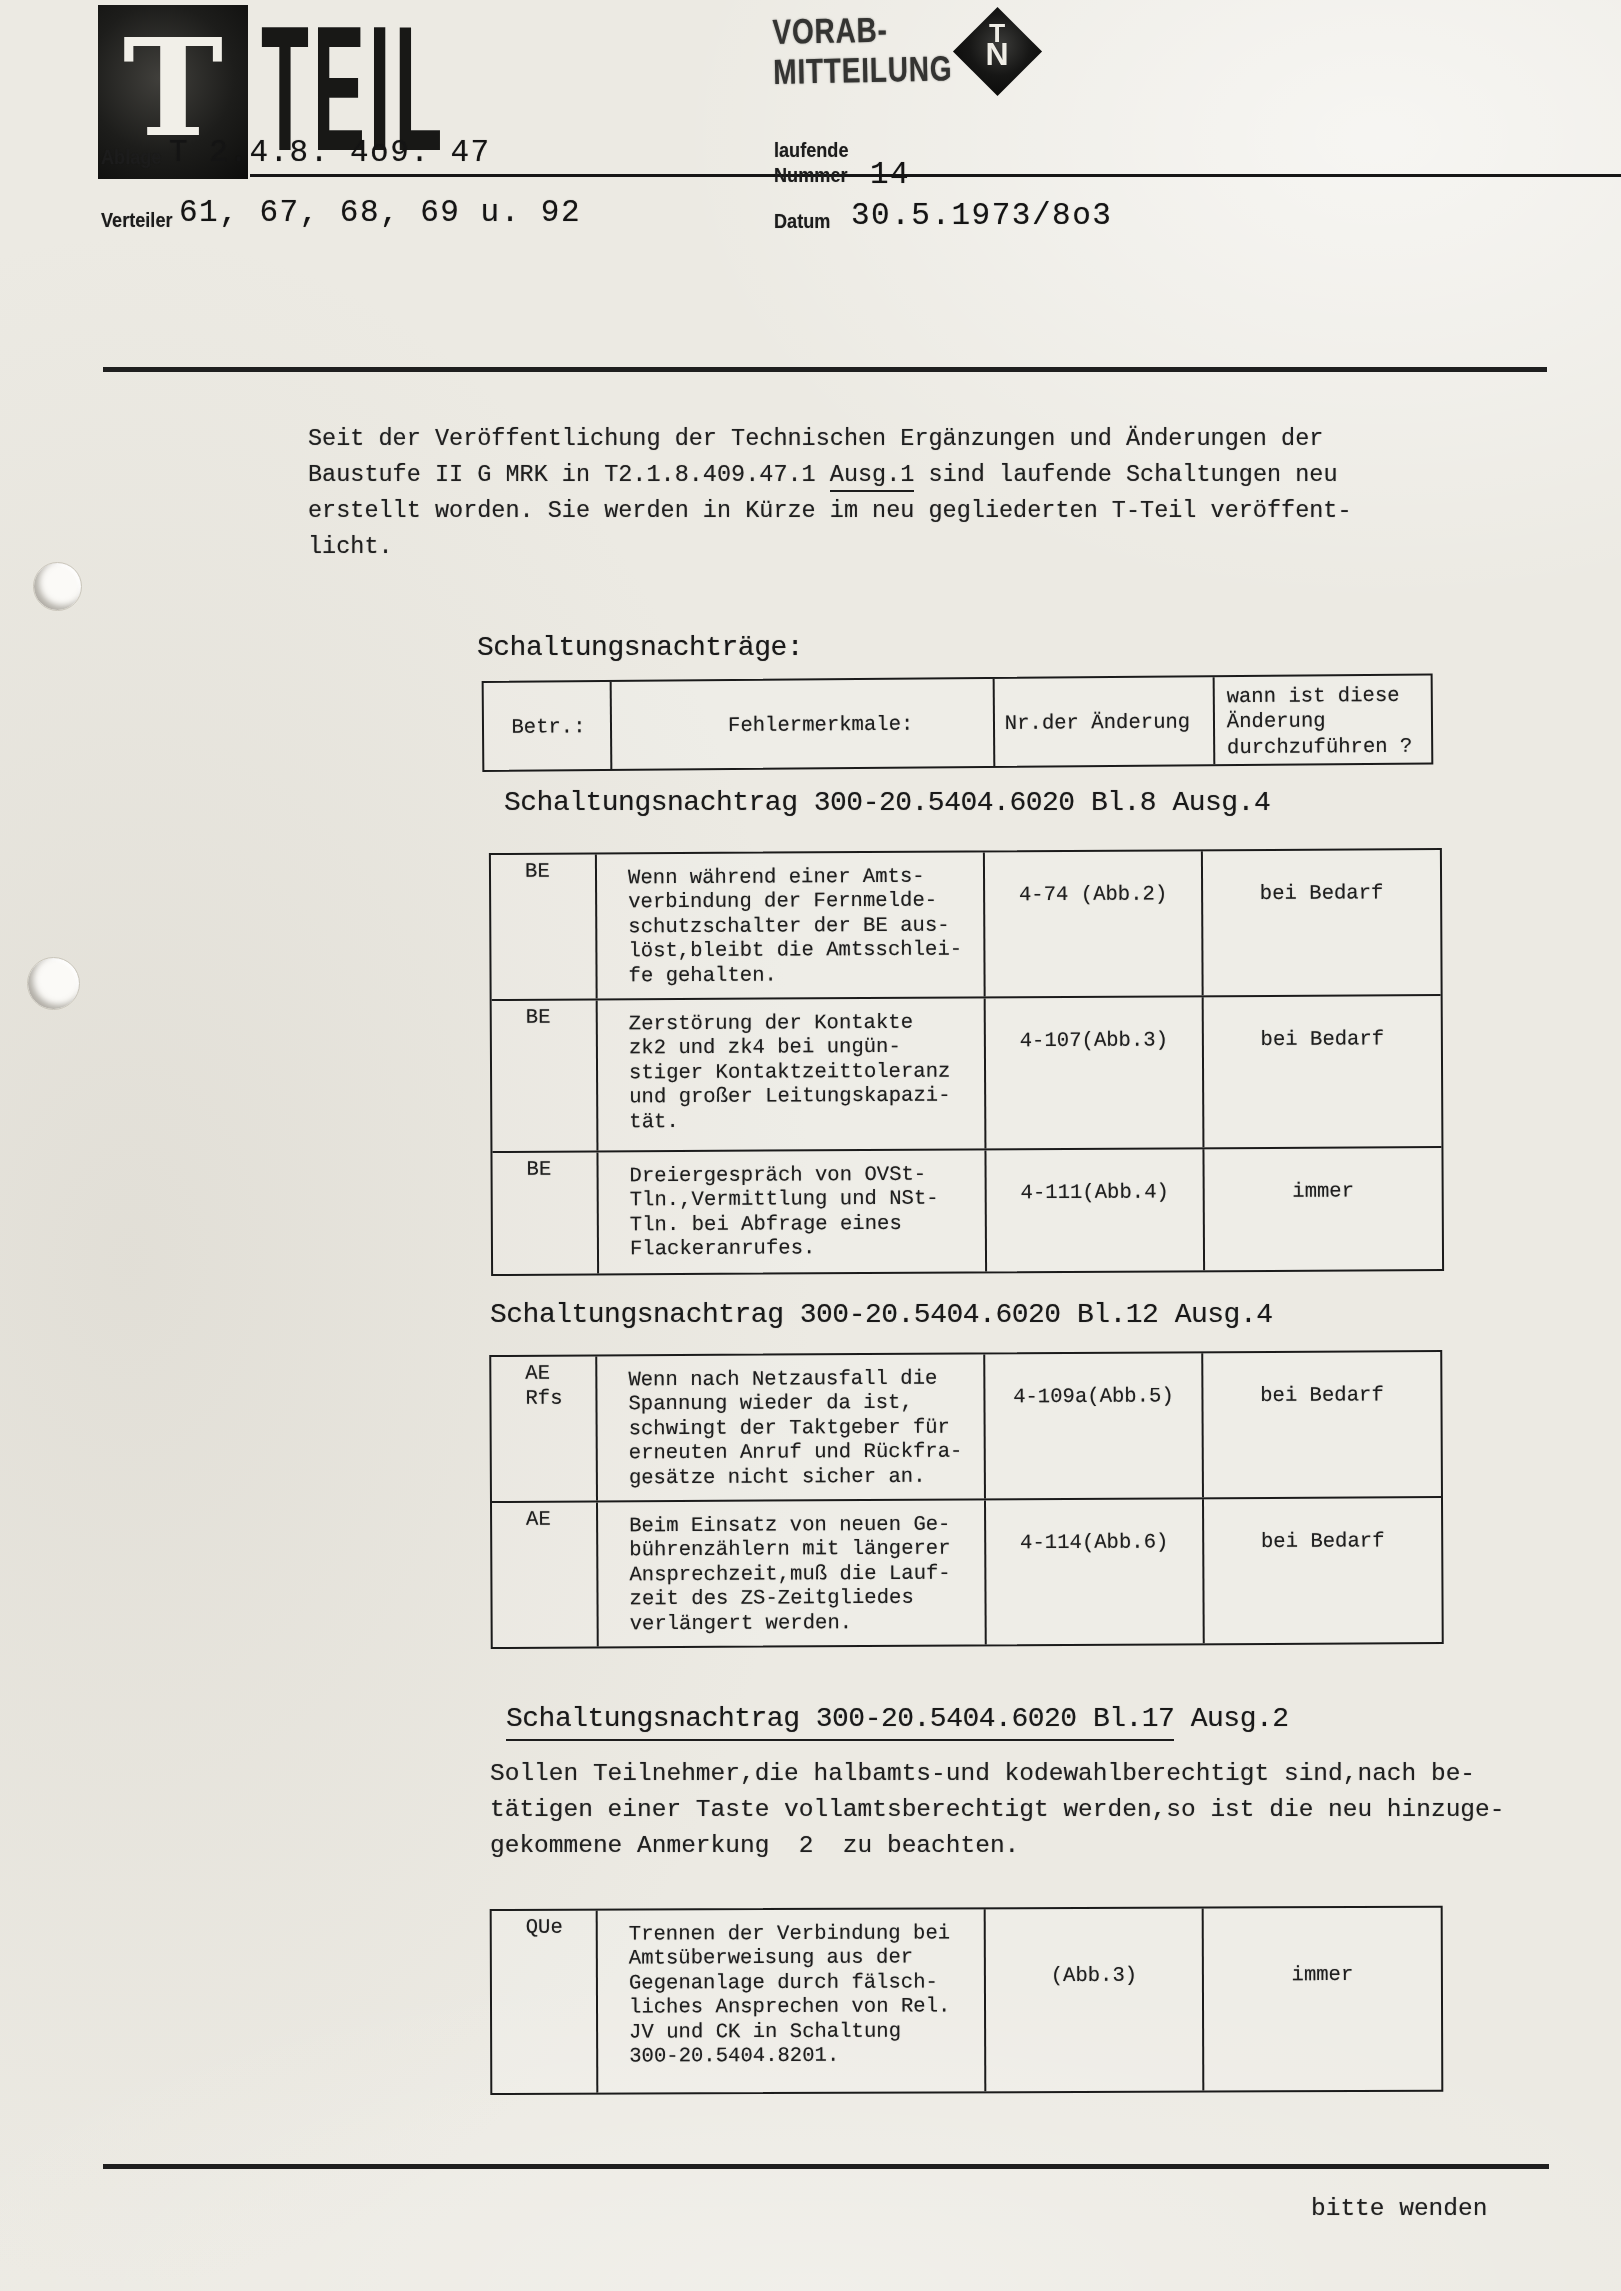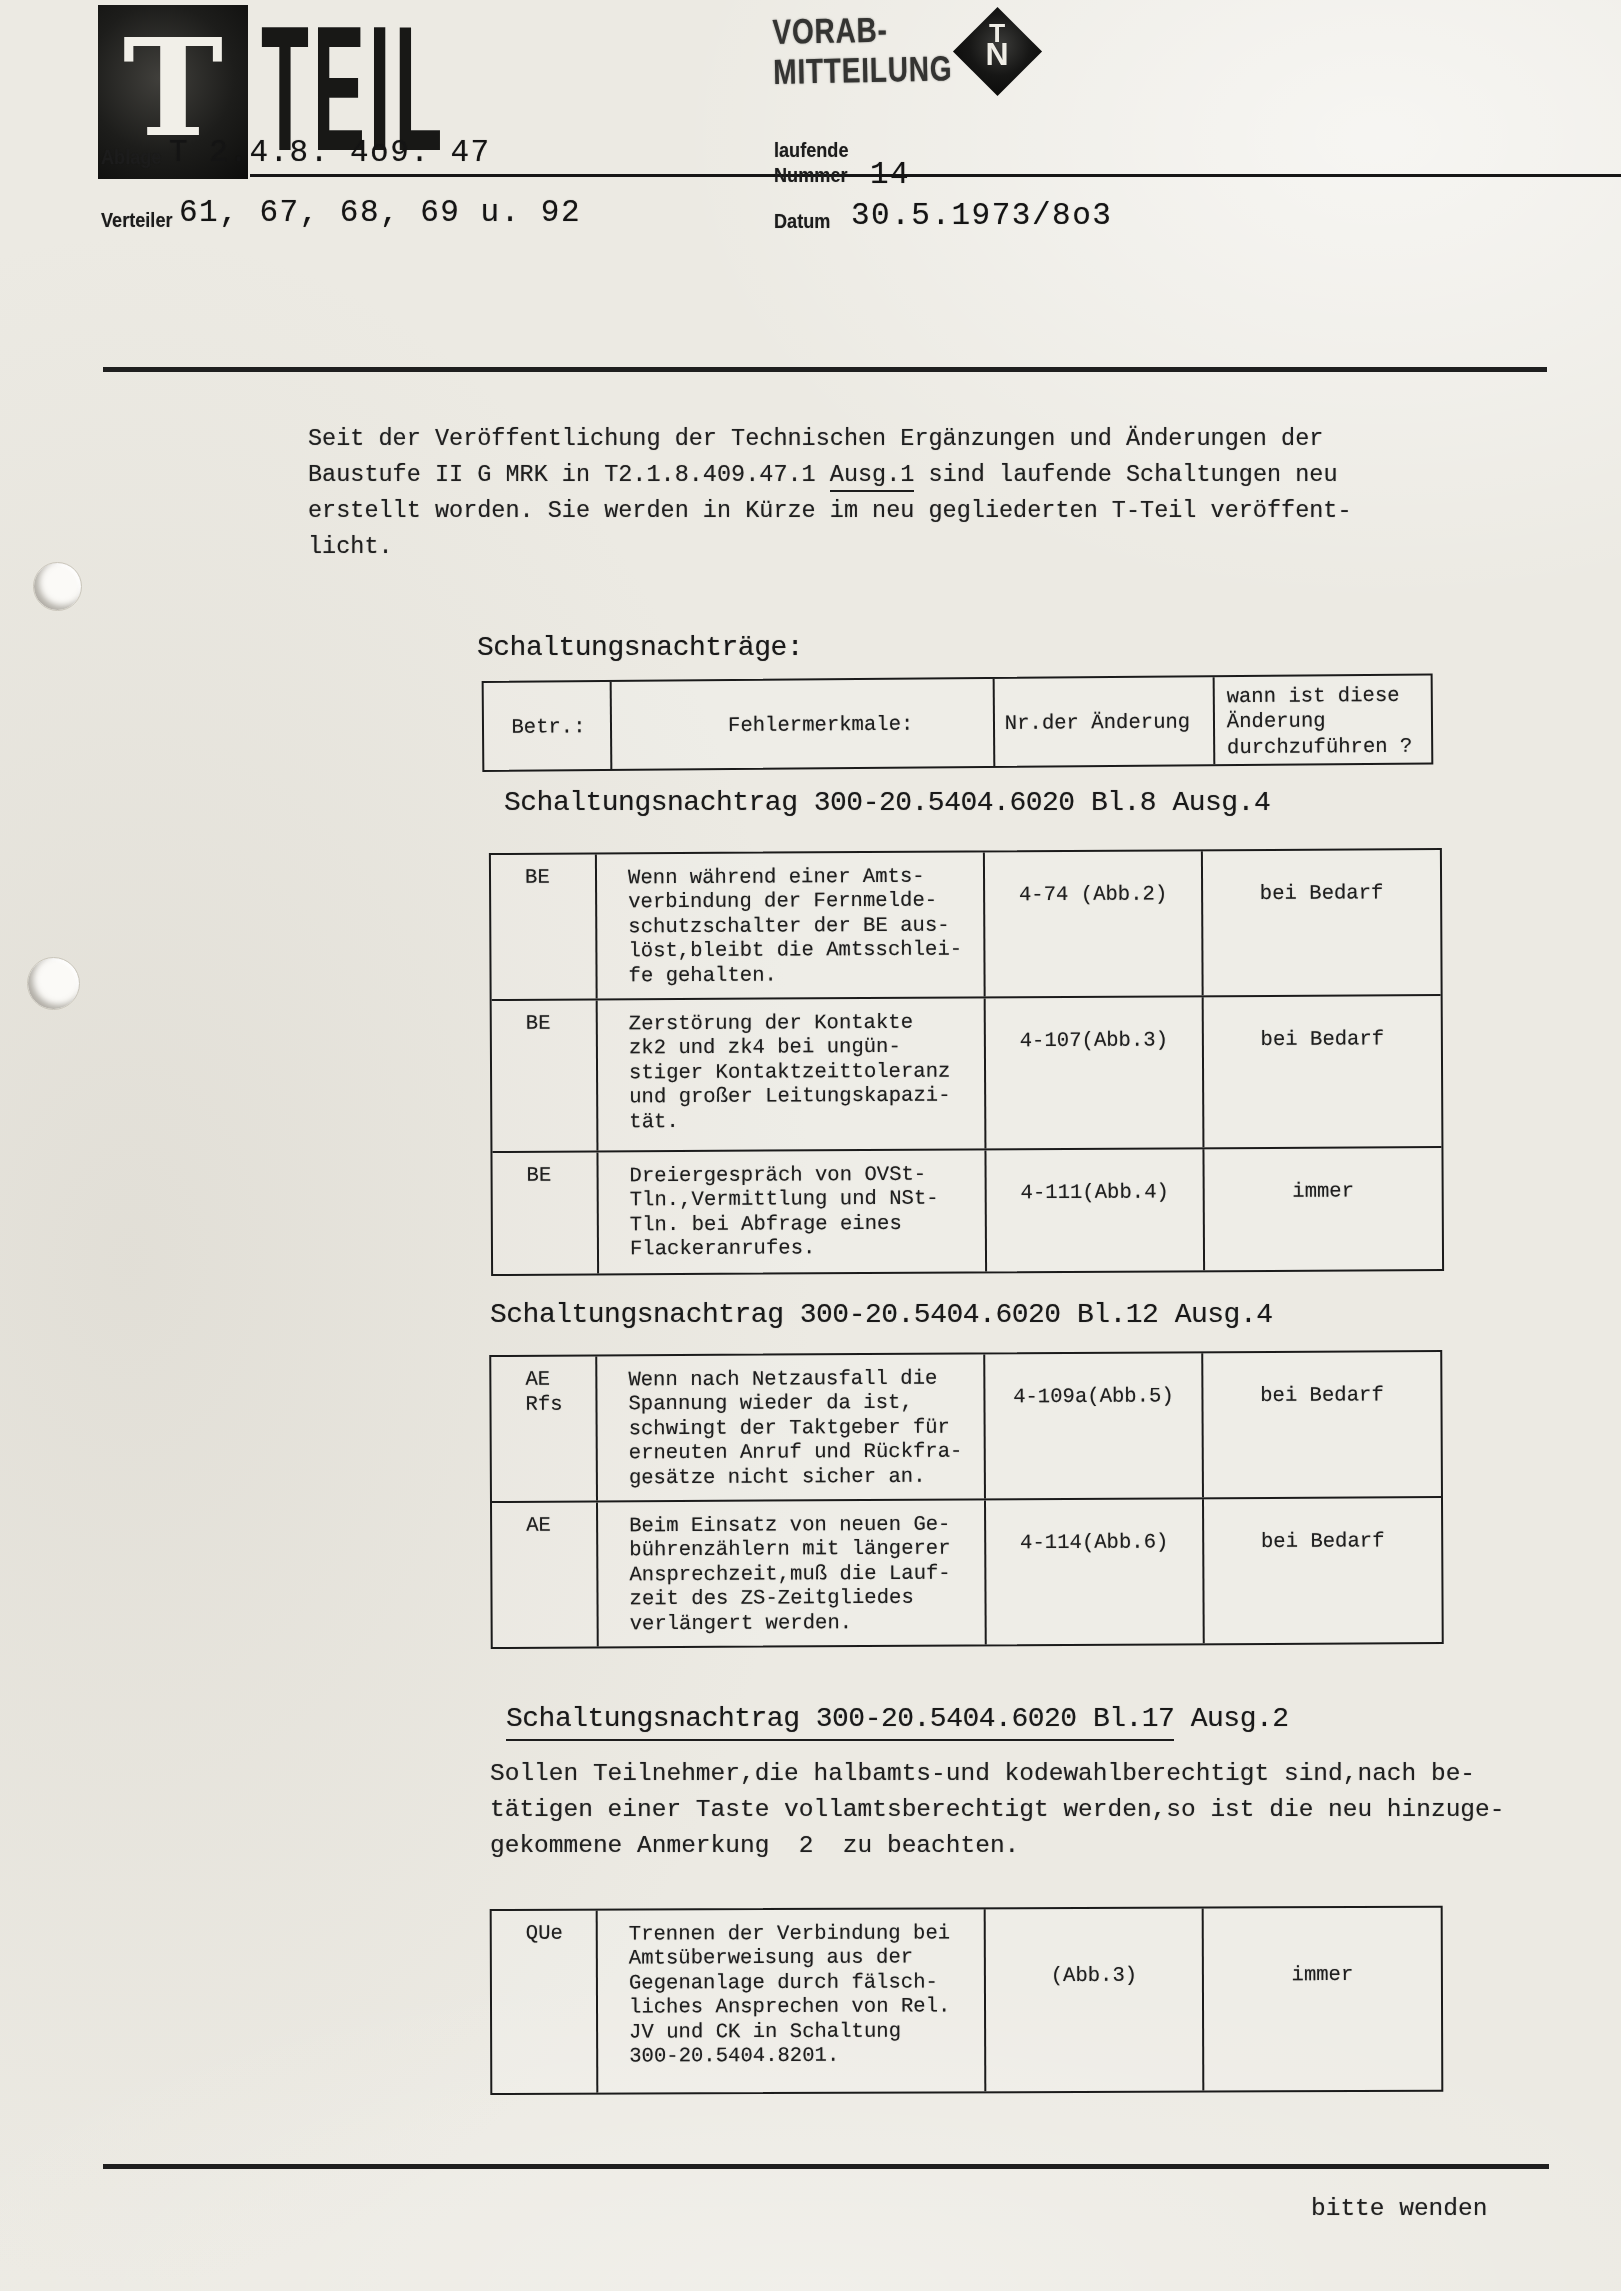--- a/index.html
+++ b/index.html
@@ -83,21 +83,21 @@
   .tc{box-sizing:border-box;font-size:20.6px;line-height:24.5px;color:#1e1e1e;}
   .tc + .tc{border-left:2.9px solid #1b1b1b;}
 
   
   .ht-c1{width:126px;padding:33px 0 0 27.4px;}
   .ht-c2{width:383px;padding:33px 0 0 116px;}
   .ht-c3{width:220px;padding:33px 0 0 9.8px;}
   .ht-c4{flex:1;padding:6.9px 0 0 11.8px;line-height:25.5px;}
 
   
-  .c1{width:104px;padding:11px 0 0 34px;}
+  .c1{width:104px;padding:5px 0 0 34px;}
   .c2{width:388px;padding:11.8px 7.8px 9.8px 31px;}
   .c3{width:218px;padding:31px 0 0 0;text-align:center;}
   .c4{flex:1;padding:31px 0 0 0;text-align:center;}
   .t3row .c3,.t3row .c4{padding-top:55px;}
 
   
   .hole{
     border-radius:50%;background:#fbfaf7;
     border:1px solid #c9c5ba;
     box-shadow:inset 4.9px -3.9px 5.9px rgba(105,100,88,0.5), inset -2px 2px 2.9px rgba(255,255,255,0.9);

